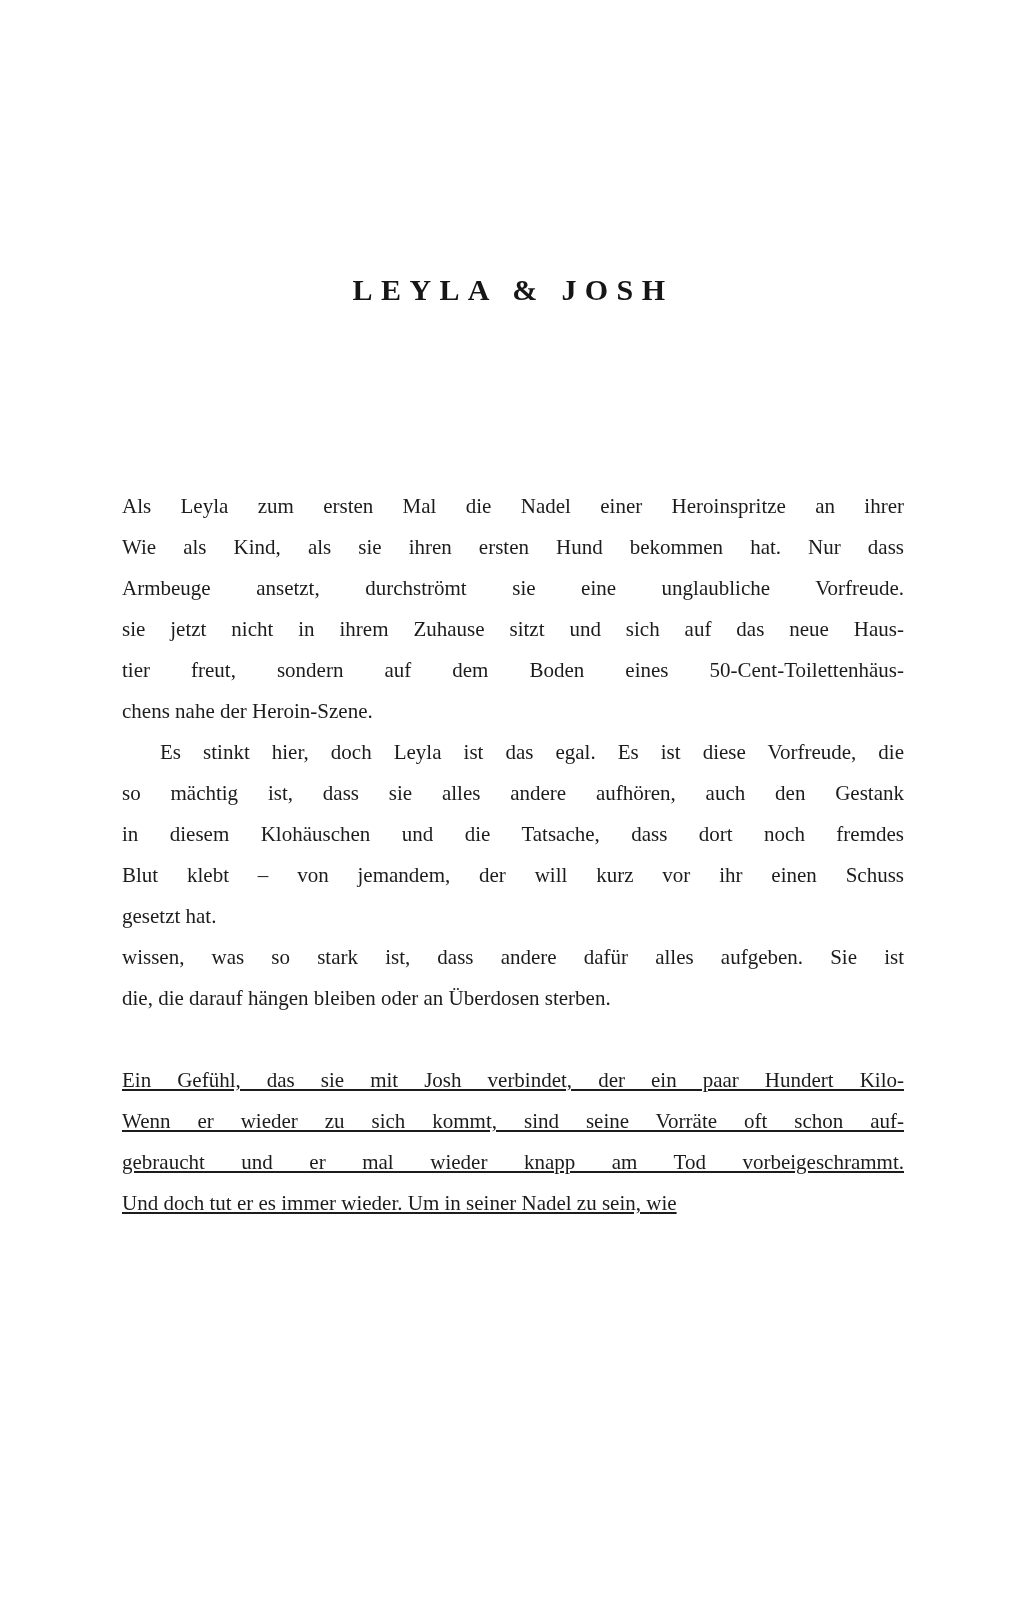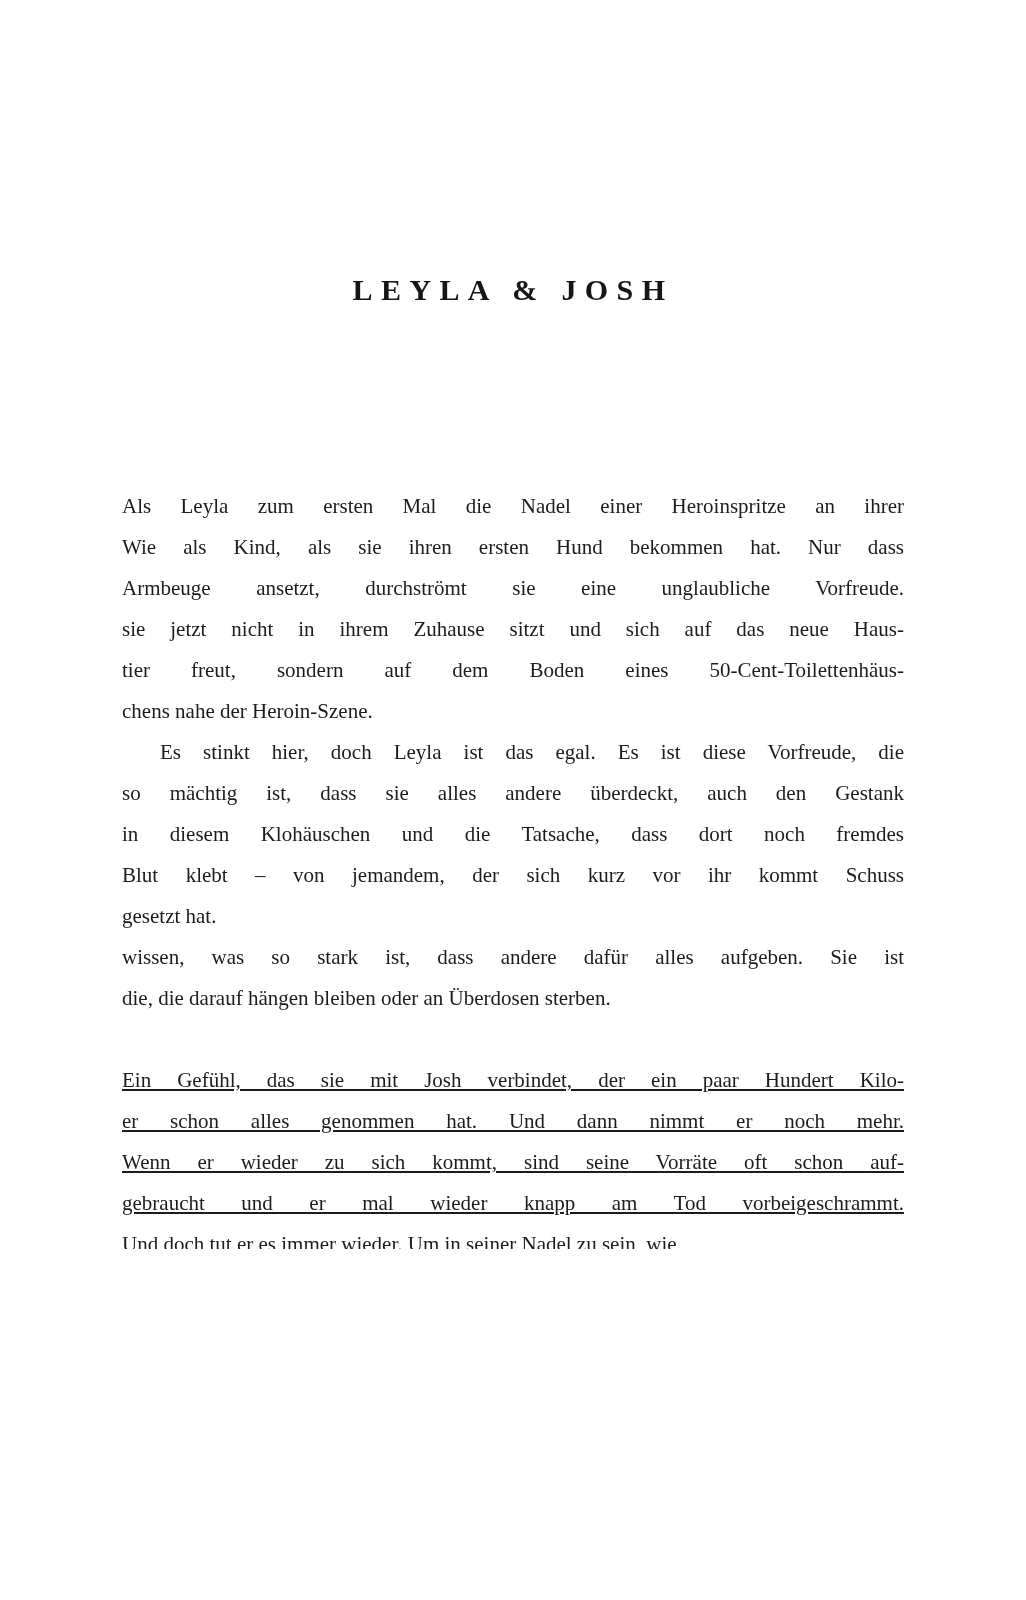--- a/index.html
+++ b/index.html
@@ -78,32 +78,31 @@
       <div class="paragraph">
         <div class="line">Als Leyla zum ersten Mal die Nadel einer Heroinspritze an ihrer</div>
         <div class="line">Wie als Kind, als sie ihren ersten Hund bekommen hat. Nur dass</div>
         <div class="line">Armbeuge ansetzt, durchströmt sie eine unglaubliche Vorfreude.</div>
         <div class="line">sie jetzt nicht in ihrem Zuhause sitzt und sich auf das neue Haus-</div>
         <div class="line">tier freut, sondern auf dem Boden eines 50-Cent-Toilettenhäus-</div>
         <div class="line last">chens nahe der Heroin-Szene.</div>
       </div>
       <div class="paragraph">
         <div class="line indent">Es stinkt hier, doch Leyla ist das egal. Es ist diese Vorfreude, die</div>
-        <div class="line">so mächtig ist, dass sie alles andere überdeckt, auch den Gestank</div>
+        <div class="line">so mächtig ist, dass sie alles andere aufhören, auch den Gestank</div>
         <div class="line">in diesem Klohäuschen und die Tatsache, dass dort noch fremdes</div>
-        <div class="line">Blut klebt – von jemandem, der sich kurz vor ihr kommt Schuss</div>
+        <div class="line">Blut klebt – von jemandem, der will kurz vor ihr einen Schuss</div>
         <div class="line last">gesetzt hat.</div>
       </div>
       <div class="paragraph">
         <div class="line">wissen, was so stark ist, dass andere dafür alles aufgeben. Sie ist</div>
         <div class="line last">die, die darauf hängen bleiben oder an Überdosen sterben.</div>
       </div>
       <div class="paragraph space-before">
         <div class="line">Ein Gefühl, das sie mit Josh verbindet, der ein paar Hundert Kilo-</div>
-        <div class="line">er schon alles genommen hat. Und dann nimmt er noch mehr.</div>
         <div class="line">Wenn er wieder zu sich kommt, sind seine Vorräte oft schon auf-</div>
         <div class="line">gebraucht und er mal wieder knapp am Tod vorbeigeschrammt.</div>
         <div class="line last">Und doch tut er es immer wieder. Um in seiner Nadel zu sein, wie</div>
       </div>
     </div>
 
   <div class="page-number">12</div>
 </div>
 
 </body></html>

